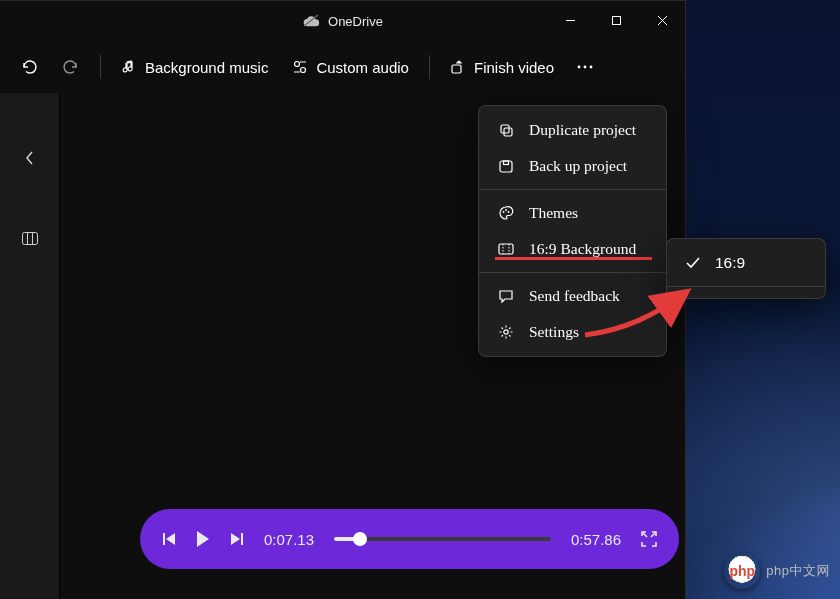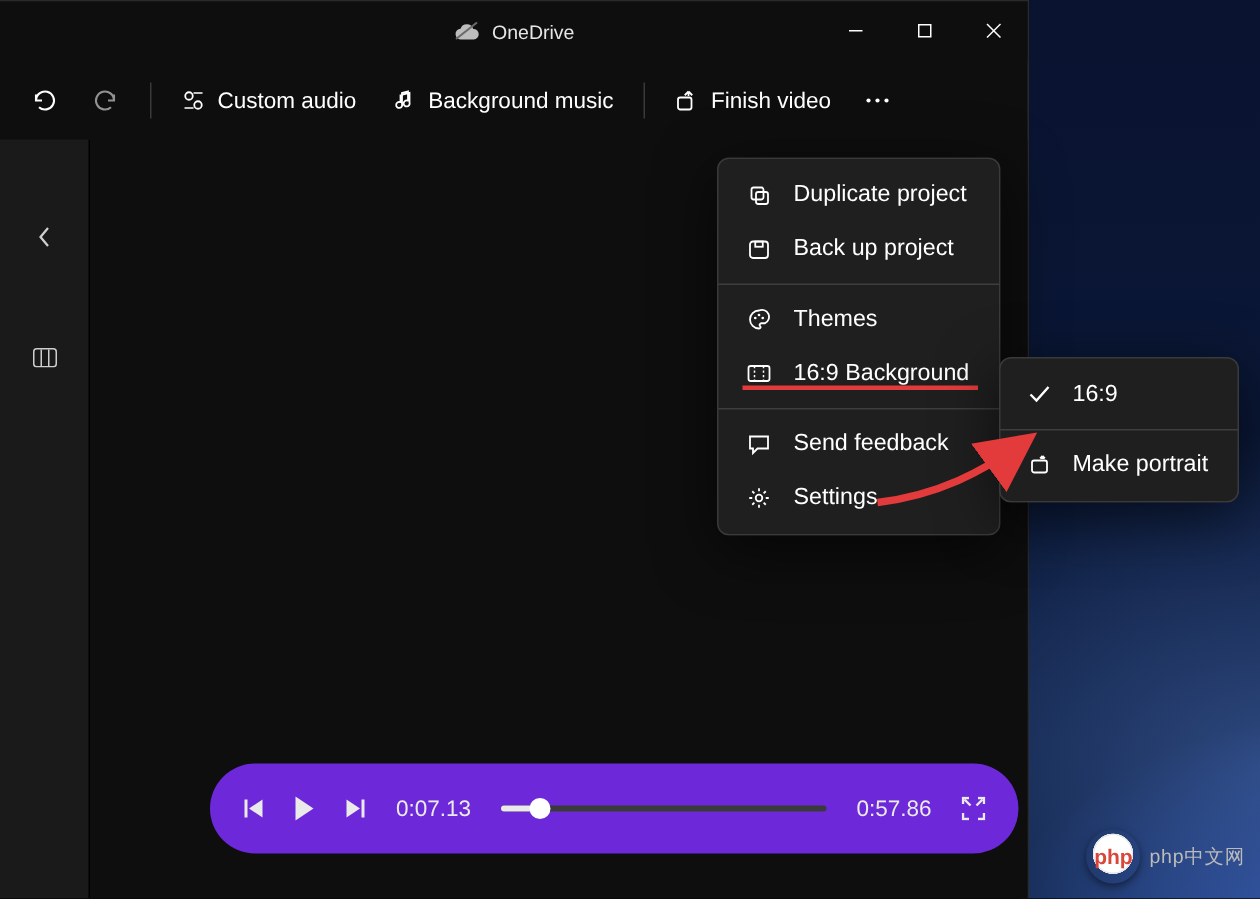--- a/index.html
+++ b/index.html
@@ -178,21 +178,21 @@
     border-radius: 8px;
     box-shadow: 0 10px 40px rgba(0,0,0,.6);
     padding: 6px 0;
     color:#fff;
     z-index: 10;
   }
   .menu .row { display:flex; align-items:center; gap:14px; padding: 9px 18px 9px 18px; font-size: 15.5px; white-space:nowrap;}
   .menu .row .mi-icon { width:18px; display:flex; align-items:center; justify-content:center; }
   .menu .hr { height:1px; background: rgba(255,255,255,.14); margin: 5px 0; }
 
-  .menu-main { left: 478px; top: 105px; width: 189px; }
+  .menu-main { left: 478px; top: 105px; width: 189px; font-family: Liberation Serif, serif; }
   .underline-pos { position:relative; }
   .ul-line { position:absolute; left:16px; right:14px; top:26px; height:3px; background:#e33b3b; }
 
   .menu-sub { left: 666px; top: 238px; width: 160px; z-index:11; }
   .check-col { width:16px; display:flex; align-items:center; justify-content:center;}
 
   
   .arrow-svg {
     position:absolute;
     left: 575px;
@@ -268,35 +268,35 @@
           <svg width="18" height="18" viewBox="0 0 18 18">
             <path d="M14 9a6 6 0 1 0-2 4.5" fill="none" stroke="#fff" stroke-width="1.4"></path>
             <polyline points="14,5 14,9 10,9" fill="none" stroke="#fff" stroke-width="1.4"></polyline>
           </svg>
         </span>
     </div>
     <div class="tb-divider"></div>
     <div class="tb-btn">
       <span class="icon">
           <svg width="16" height="16" viewBox="0 0 16 16">
+            <path d="M6 3v7.3A2 2 0 1 1 4.5 9H5V4.5l6-1.5v6.3A2 2 0 1 1 9.5 8H10V2z" fill="none" stroke="#fff" stroke-width="1.2"></path>
+          </svg>
+        </span>
+      <span>Background music</span>
+    </div>
+    <div class="tb-btn">
+      <span class="icon">
+          <svg width="16" height="16" viewBox="0 0 16 16">
             <circle cx="5" cy="5" r="2.5" fill="none" stroke="#fff" stroke-width="1.2"></circle>
             <circle cx="11" cy="11" r="2.5" fill="none" stroke="#fff" stroke-width="1.2"></circle>
             <line x1="8" y1="3" x2="14" y2="3" stroke="#fff"></line>
             <line x1="2" y1="13" x2="8" y2="13" stroke="#fff"></line>
           </svg>
         </span>
       <span>Custom audio</span>
-    </div>
-    <div class="tb-btn">
-      <span class="icon">
-          <svg width="16" height="16" viewBox="0 0 16 16">
-            <path d="M6 3v7.3A2 2 0 1 1 4.5 9H5V4.5l6-1.5v6.3A2 2 0 1 1 9.5 8H10V2z" fill="none" stroke="#fff" stroke-width="1.2"></path>
-          </svg>
-        </span>
-      <span>Background music</span>
     </div>
     <div class="tb-divider"></div>
     <div class="tb-btn">
       <span class="icon">
           <svg width="16" height="16" viewBox="0 0 16 16">
             <rect x="2" y="6" width="9" height="8" rx="1.5" fill="none" stroke="#fff" stroke-width="1.2"></rect>
             <path d="M9 5V2m0 0 2.5 2.5M9 2 6.5 4.5" fill="none" stroke="#fff" stroke-width="1.2"></path>
           </svg>
         </span>
       <span>Finish video</span>
@@ -448,29 +448,20 @@
 <div class="menu menu-sub">
   <div class="row">
     <span class="check-col">
         <svg width="14" height="12" viewBox="0 0 14 12">
           <polyline points="1,6 5,10 13,1" fill="none" stroke="#fff" stroke-width="1.6"></polyline>
         </svg>
       </span>
     <span>16:9</span>
   </div>
   <div class="hr"></div>
-  <div class="row">
-    <span class="check-col">
-        <svg width="14" height="14" viewBox="0 0 14 14">
-          <rect x="2" y="4" width="10" height="8" rx="1.5" fill="none" stroke="#fff" stroke-width="1.2"></rect>
-          <path d="M9 3V1m0 0 1.6 1.6M9 1 7.4 2.6" fill="none" stroke="#fff" stroke-width="1.2"></path>
-        </svg>
-      </span>
-    <span>Make portrait</span>
-  </div>
 </div>
 
 <svg class="arrow-svg" viewBox="0 0 130 80">
   <defs>
     <marker id="ah" viewBox="0 0 10 10" refX="8" refY="5" markerWidth="8" markerHeight="8" orient="auto-start-reverse">
       <path d="M0,0 L10,5 L0,10 z" fill="#e33b3b"></path>
     </marker>
   </defs>
   <path d="M10,70 C50,65 80,50 110,28" fill="none" stroke="#e33b3b" stroke-width="5" marker-end="url(#ah)"></path>
 </svg>

